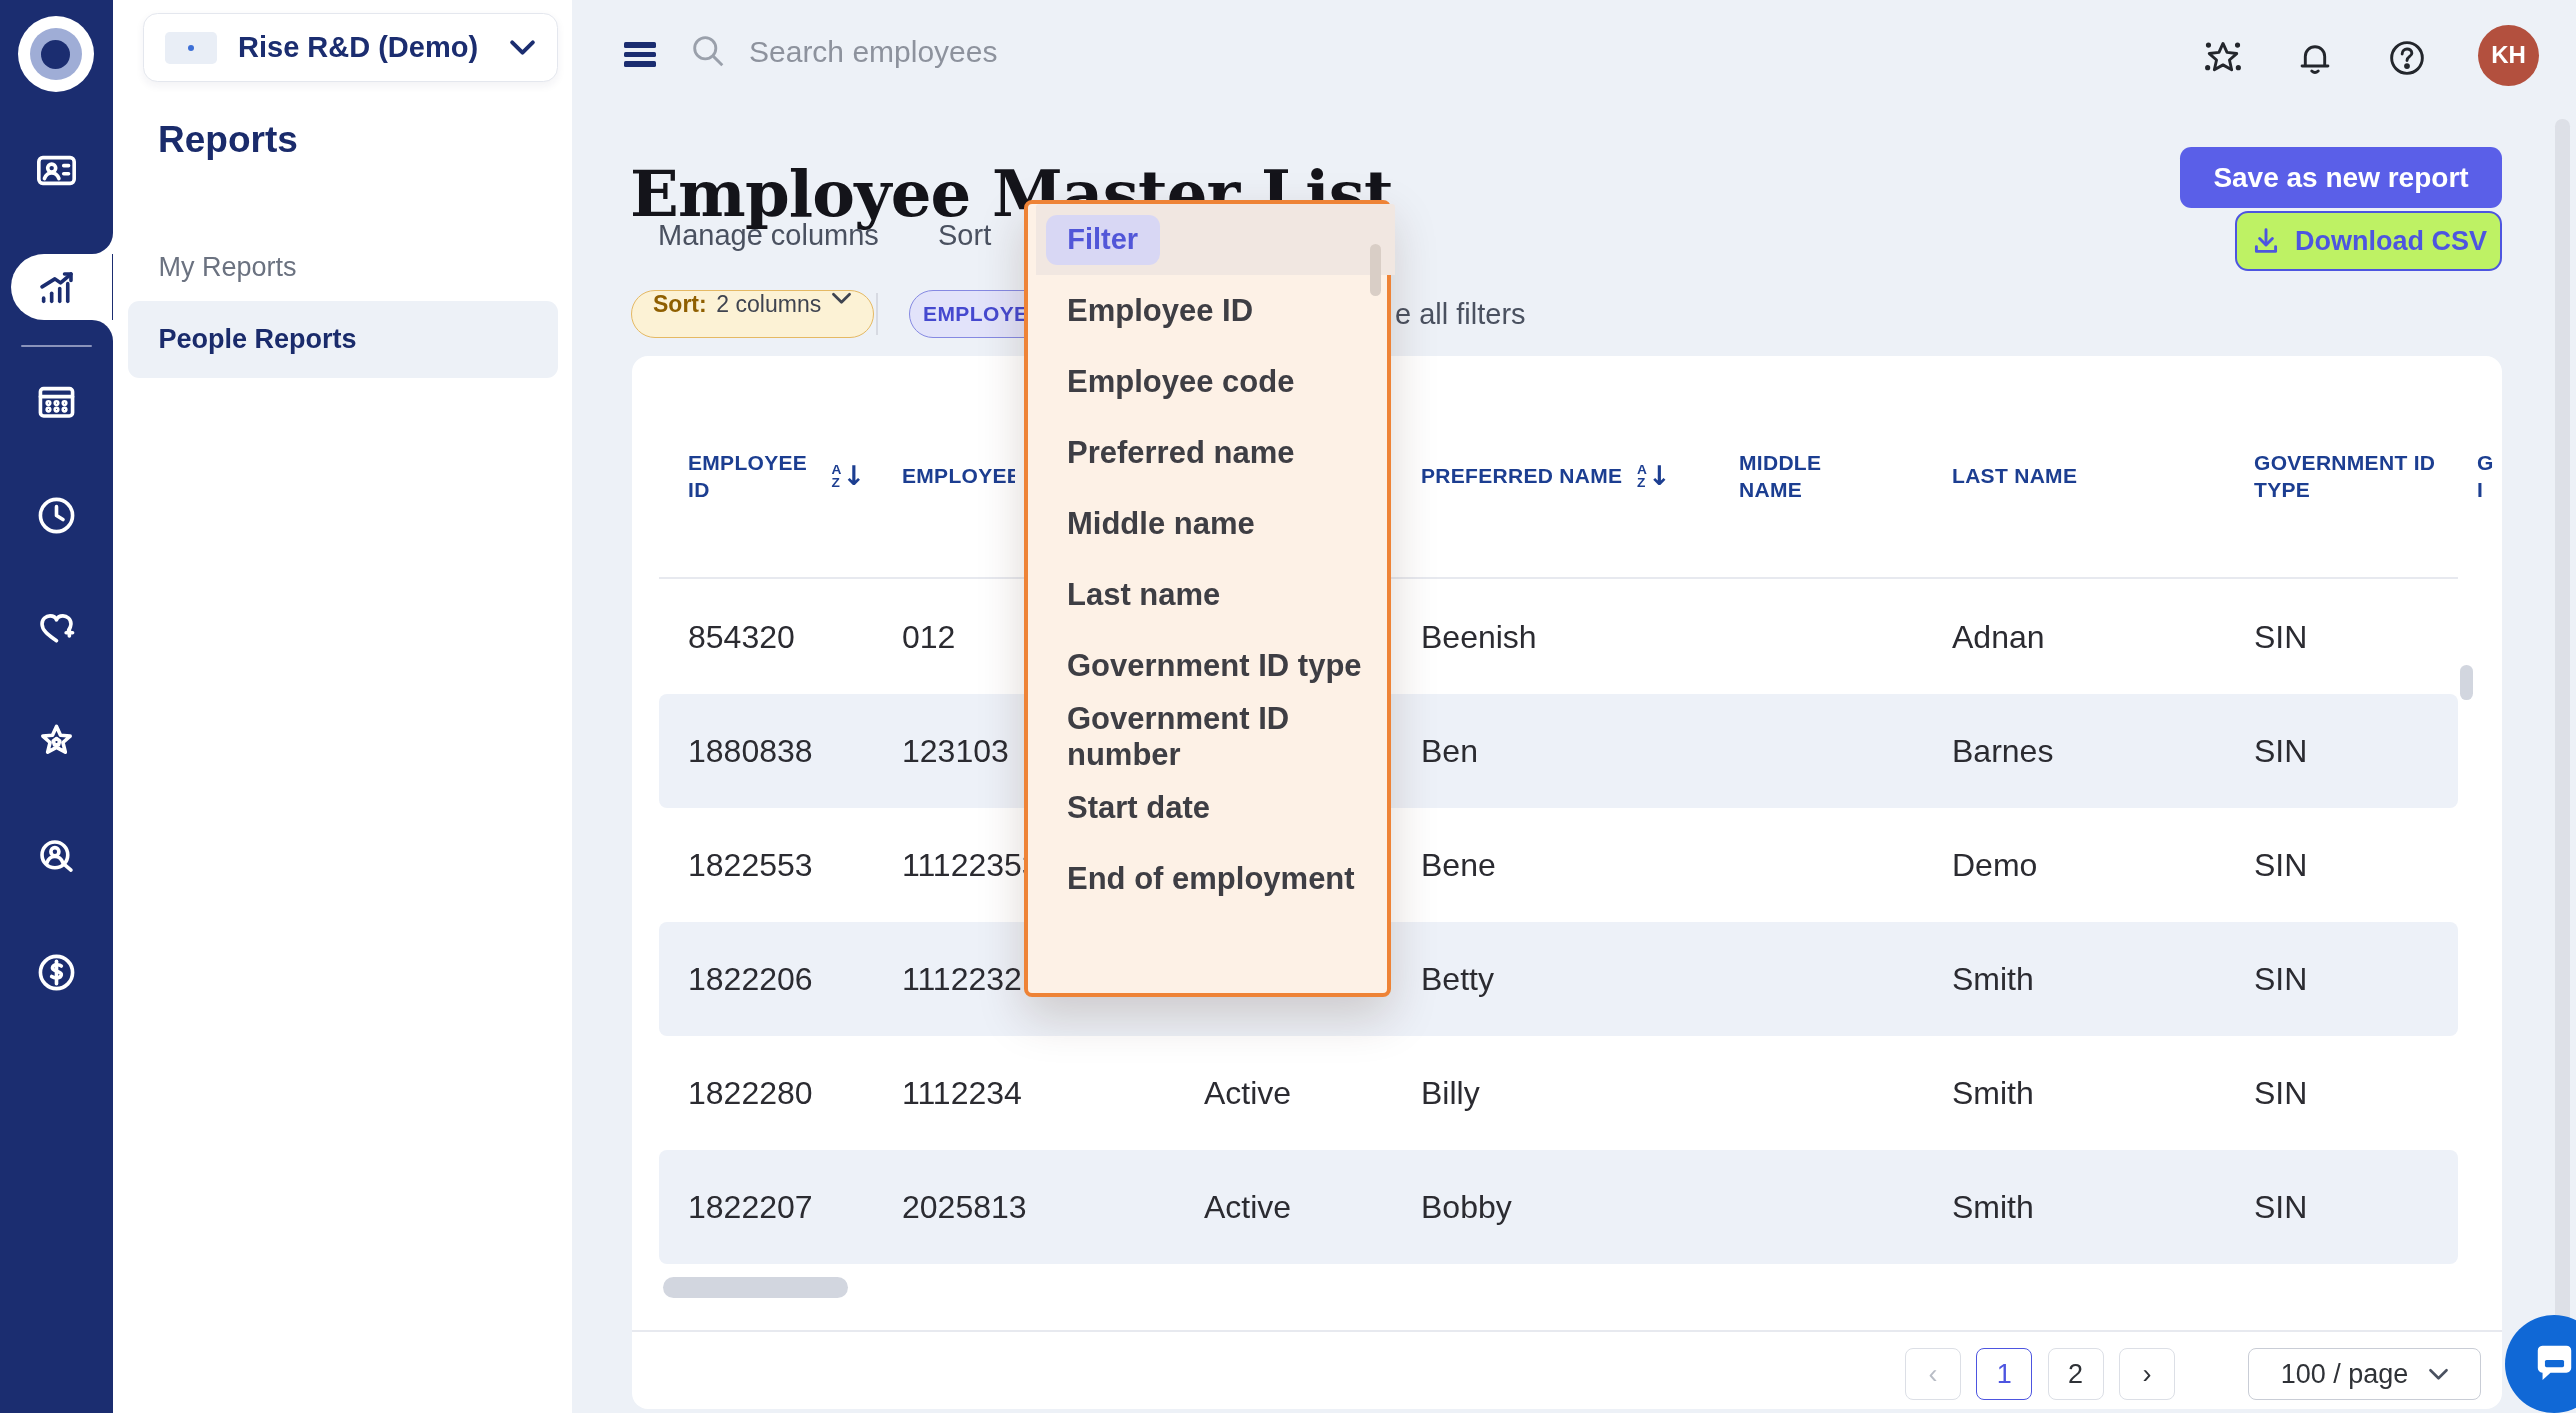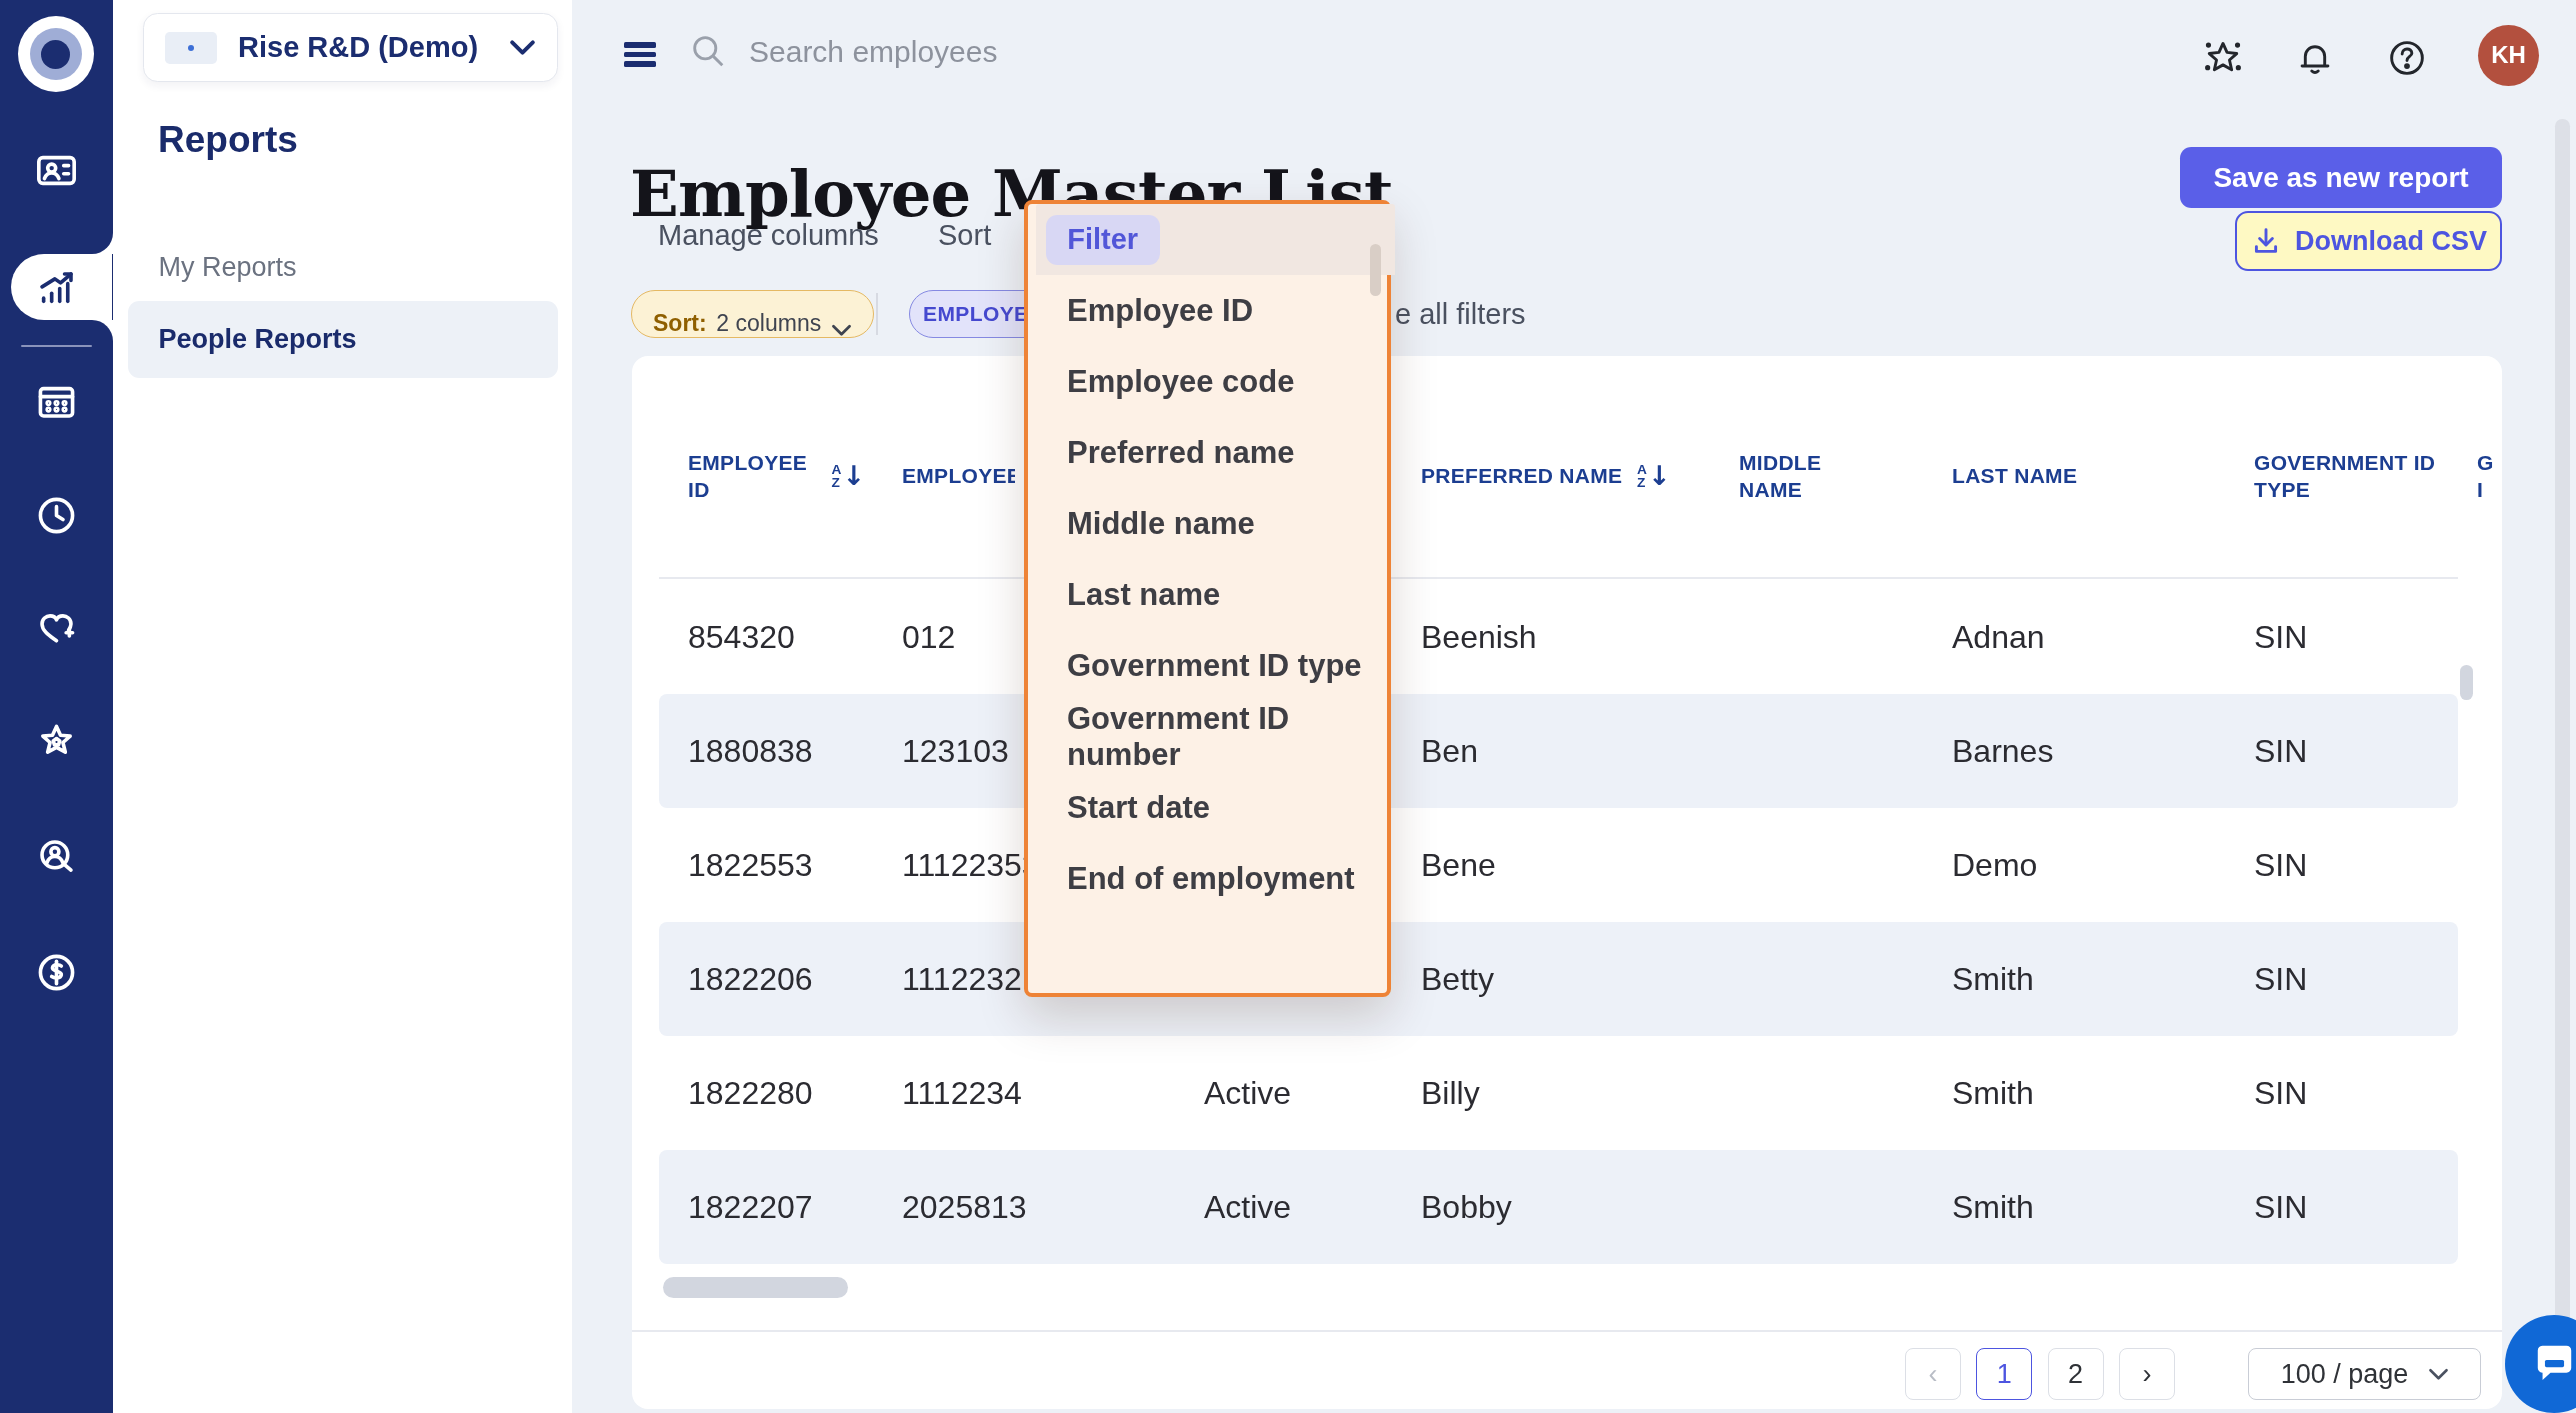--- a/index.html
+++ b/index.html
@@ -45,29 +45,29 @@
   .tico{width:42px;height:42px;display:flex;align-items:center;justify-content:center;}
   .tico svg{stroke:#23262c;fill:none;stroke-width:3.6;stroke-linecap:round;stroke-linejoin:round;}
   .avatar{width:61px;height:61px;border-radius:50%;background:#b3503e;color:#fff;font-weight:700;
           font-size:24px;display:flex;align-items:center;justify-content:center;margin-top:-6.4px;}
   
   .page-title{position:absolute;left:630px;top:113px;font-family:"DejaVu Serif",serif;
               font-weight:700;font-size:64px;color:#14141a;letter-spacing:-0.8px;}
   .btn-save{position:absolute;left:2180px;top:122px;width:322px;height:61px;background:#5a5fe8;
             border-radius:11.3px;color:#fff;font-size:28px;font-weight:700;display:flex;
             align-items:center;justify-content:center;cursor:pointer;margin-top:25px;}
-  .btn-csv{position:absolute;left:2235px;top:211px;width:267px;height:60px;background:#fef9c3;
+  .btn-csv{position:absolute;left:2235px;top:211px;width:267px;height:60px;background:#bef264;
            border:2.4px solid #4d55e0;border-radius:13px;color:#4d55e0;font-size:27px;font-weight:700;
            display:flex;align-items:center;justify-content:center;gap:13px;cursor:pointer;box-sizing:border-box;}
   .btn-csv svg{stroke:#4d55e0;fill:none;stroke-width:3.6;stroke-linecap:round;stroke-linejoin:round;}
   .tab{position:absolute;top:219px;font-size:29px;color:#4a5160;cursor:pointer;}
   .tab.manage{left:658px;} .tab.sort{left:938px;}
   
   .chip-sort{position:absolute;left:631px;top:290px;height:48px;border-radius:24px;background:#fcf2d5;
-             border:1.6px solid #e5b963;display:flex;align-items:flex-end;gap:9.7px;padding:0 21px;
+             border:1.6px solid #e5b963;display:flex;align-items:flex-start;gap:9.7px;padding:0 21px;
              box-sizing:border-box;cursor:pointer;}
   .chip-sort .lab{font-size:23px;font-weight:700;color:#8f5f00;}
   .chip-sort .val{font-size:23px;color:#3f4450;}
   .chip-sort svg{stroke:#3f4450;fill:none;stroke-width:3.4;stroke-linecap:round;stroke-linejoin:round;}
   .chips-divider{position:absolute;left:876px;top:293px;width:1.6px;height:42px;background:#d7dae2;}
   .chip-col{position:absolute;left:909px;top:290px;width:251px;height:48px;border-radius:24px;
             background:#e2e3fa;border:1.6px solid #8589e2;display:flex;align-items:center;
             padding-left:13px;box-sizing:border-box;z-index:1;cursor:pointer;}
   .chip-col span{font-size:21px;font-weight:700;color:#4549cf;letter-spacing:0.4px;white-space:nowrap;}
   .remove-filters{position:absolute;left:1395px;top:298px;font-size:29px;color:#4a5160;cursor:pointer;}

